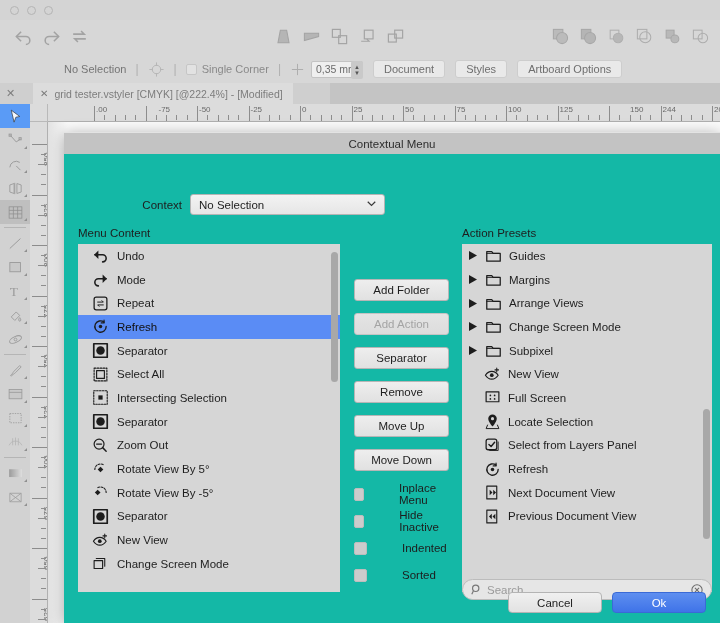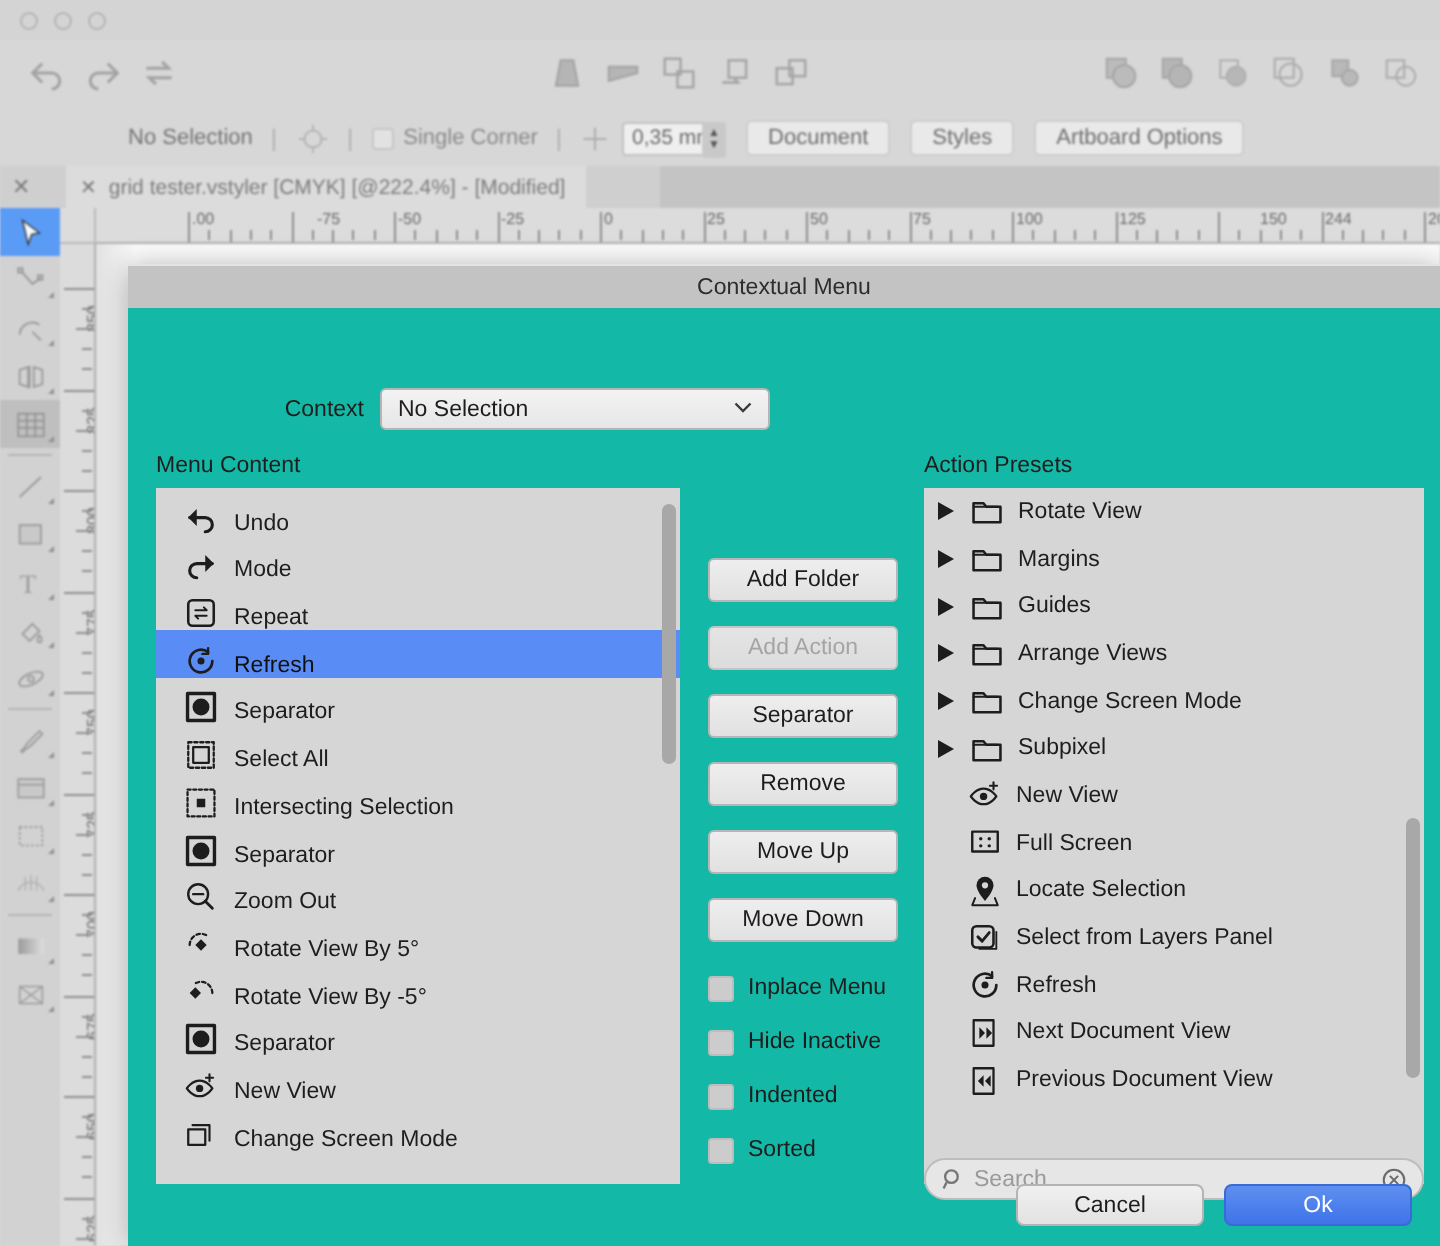--- a/index.html
+++ b/index.html
@@ -164,21 +164,21 @@
   .sect-title { position: absolute; font-size: 11.5px; color: #1e1e1e; }
 
   
   .listpane {
     position: absolute; background: #d6d6d6; overflow: hidden;
   }
   .lp-left  { left: 14px;  top: 90px; width: 262px; height: 348px; }
   .lp-right { left: 398px; top: 90px; width: 250px; height: 348px; }
 
   .li {
-    height: 23.7px; display: flex; align-items: flex-end;
+    height: 23.7px; display: flex; align-items: center;
     padding-left: 14px; gap: 8px;
   }
   .li .ico { width: 17px; height: 17px; flex: 0 0 17px; }
   .li .ico svg { width: 100%; height: 100%; display: block; }
   .li .lbl { font-size: 11.5px; color: #1e1e1e; white-space: nowrap; }
   .li.sel { background: #5a8cf5; }
   .li.sel .lbl { color: #111; }
 
   .ri { height: 23.7px; display: flex; align-items: center; gap: 7px; padding-left: 6px; }
   .ri .tri { width: 10px; flex: 0 0 10px; display: flex; align-items: center; justify-content: center; }
@@ -197,21 +197,21 @@
     border: 1px solid #b6b6b6; border-radius: 3px;
     font-size: 11.5px; color: #1d1d1d;
     display: flex; align-items: center; justify-content: center;
   }
   .dbtn.disabled { color: #a4a4a4; background: linear-gradient(to bottom,#e4e4e4,#dcdcdc); border-color: #c4c4c4; }
   .dchk { display: flex; align-items: center; gap: 7px; height: 22px; margin-bottom: 5px; }
   .dchk .box {
     width: 13px; height: 13px; background: #cccccc;
     border: 1px solid #bdbdbd; border-radius: 2px;
   }
-  .dchk .ctxt { font-size: 11.5px; color: #1d1d1d; }
+  .dchk .ctxt { font-size: 11.5px; color: #1d1d1d; margin-left: 28px; }
 
   
   .searchbar {
     position: absolute; left: 398px; top: 425px; width: 250px; height: 21px;
     background: #e6e6e6; border: 1px solid #bcbcbc; border-radius: 11px;
     display: flex; align-items: center; padding: 0 8px; gap: 5px;
   }
   .searchbar .sph { font-size: 11.5px; color: #9a9a9a; flex: 1; }
 
   
@@ -781,55 +781,43 @@
                 <path d="M6 5h12v11" stroke-width="1.5"></path>
               </svg>
             </span>
             <span class="lbl">Change Screen Mode</span>
           </div>
           <div class="sbar" style="top:8px; height:130px;"></div>
         </div>
 
       <div class="listpane lp-right" id="presetList">
 
-      <div class="ri">
-            <span class="tri">
-              <svg width="8" height="9" viewBox="0 0 8 9">
-                <path d="M0 0l8 4.5L0 9z" fill="#1d1d1d"></path>
-              </svg>
-            </span>
-            <span class="ico" style="width:17px;height:17px;flex:0 0 17px;"><svg viewBox="0 0 24 24" fill="none" stroke="#1d1d1d" stroke-width="1.5" stroke-linecap="round" stroke-linejoin="round">
-                <path d="M2.5 6.5h7l2 2.5h10v11h-19z" stroke-width="1.8"></path>
-                <path d="M2.5 9h17" stroke-width="1.3"></path>
-              </svg></span>
-            <span class="lbl" style="font-size:11.5px;color:#1e1e1e;white-space:nowrap;">Rotate View</span>
-          </div>
           <div class="ri">
             <span class="tri">
               <svg width="8" height="9" viewBox="0 0 8 9">
                 <path d="M0 0l8 4.5L0 9z" fill="#1d1d1d"></path>
               </svg>
             </span>
             <span class="ico" style="width:17px;height:17px;flex:0 0 17px;"><svg viewBox="0 0 24 24" fill="none" stroke="#1d1d1d" stroke-width="1.5" stroke-linecap="round" stroke-linejoin="round">
                 <path d="M2.5 6.5h7l2 2.5h10v11h-19z" stroke-width="1.8"></path>
                 <path d="M2.5 9h17" stroke-width="1.3"></path>
               </svg></span>
-            <span class="lbl" style="font-size:11.5px;color:#1e1e1e;white-space:nowrap;">Margins</span>
+            <span class="lbl" style="font-size:11.5px;color:#1e1e1e;white-space:nowrap;">Guides</span>
           </div>
           <div class="ri">
             <span class="tri">
               <svg width="8" height="9" viewBox="0 0 8 9">
                 <path d="M0 0l8 4.5L0 9z" fill="#1d1d1d"></path>
               </svg>
             </span>
             <span class="ico" style="width:17px;height:17px;flex:0 0 17px;"><svg viewBox="0 0 24 24" fill="none" stroke="#1d1d1d" stroke-width="1.5" stroke-linecap="round" stroke-linejoin="round">
                 <path d="M2.5 6.5h7l2 2.5h10v11h-19z" stroke-width="1.8"></path>
                 <path d="M2.5 9h17" stroke-width="1.3"></path>
               </svg></span>
-            <span class="lbl" style="font-size:11.5px;color:#1e1e1e;white-space:nowrap;">Guides</span>
+            <span class="lbl" style="font-size:11.5px;color:#1e1e1e;white-space:nowrap;">Margins</span>
           </div>
           <div class="ri">
             <span class="tri">
               <svg width="8" height="9" viewBox="0 0 8 9">
                 <path d="M0 0l8 4.5L0 9z" fill="#1d1d1d"></path>
               </svg>
             </span>
             <span class="ico" style="width:17px;height:17px;flex:0 0 17px;"><svg viewBox="0 0 24 24" fill="none" stroke="#1d1d1d" stroke-width="1.5" stroke-linecap="round" stroke-linejoin="round">
                 <path d="M2.5 6.5h7l2 2.5h10v11h-19z" stroke-width="1.8"></path>
                 <path d="M2.5 9h17" stroke-width="1.3"></path>

